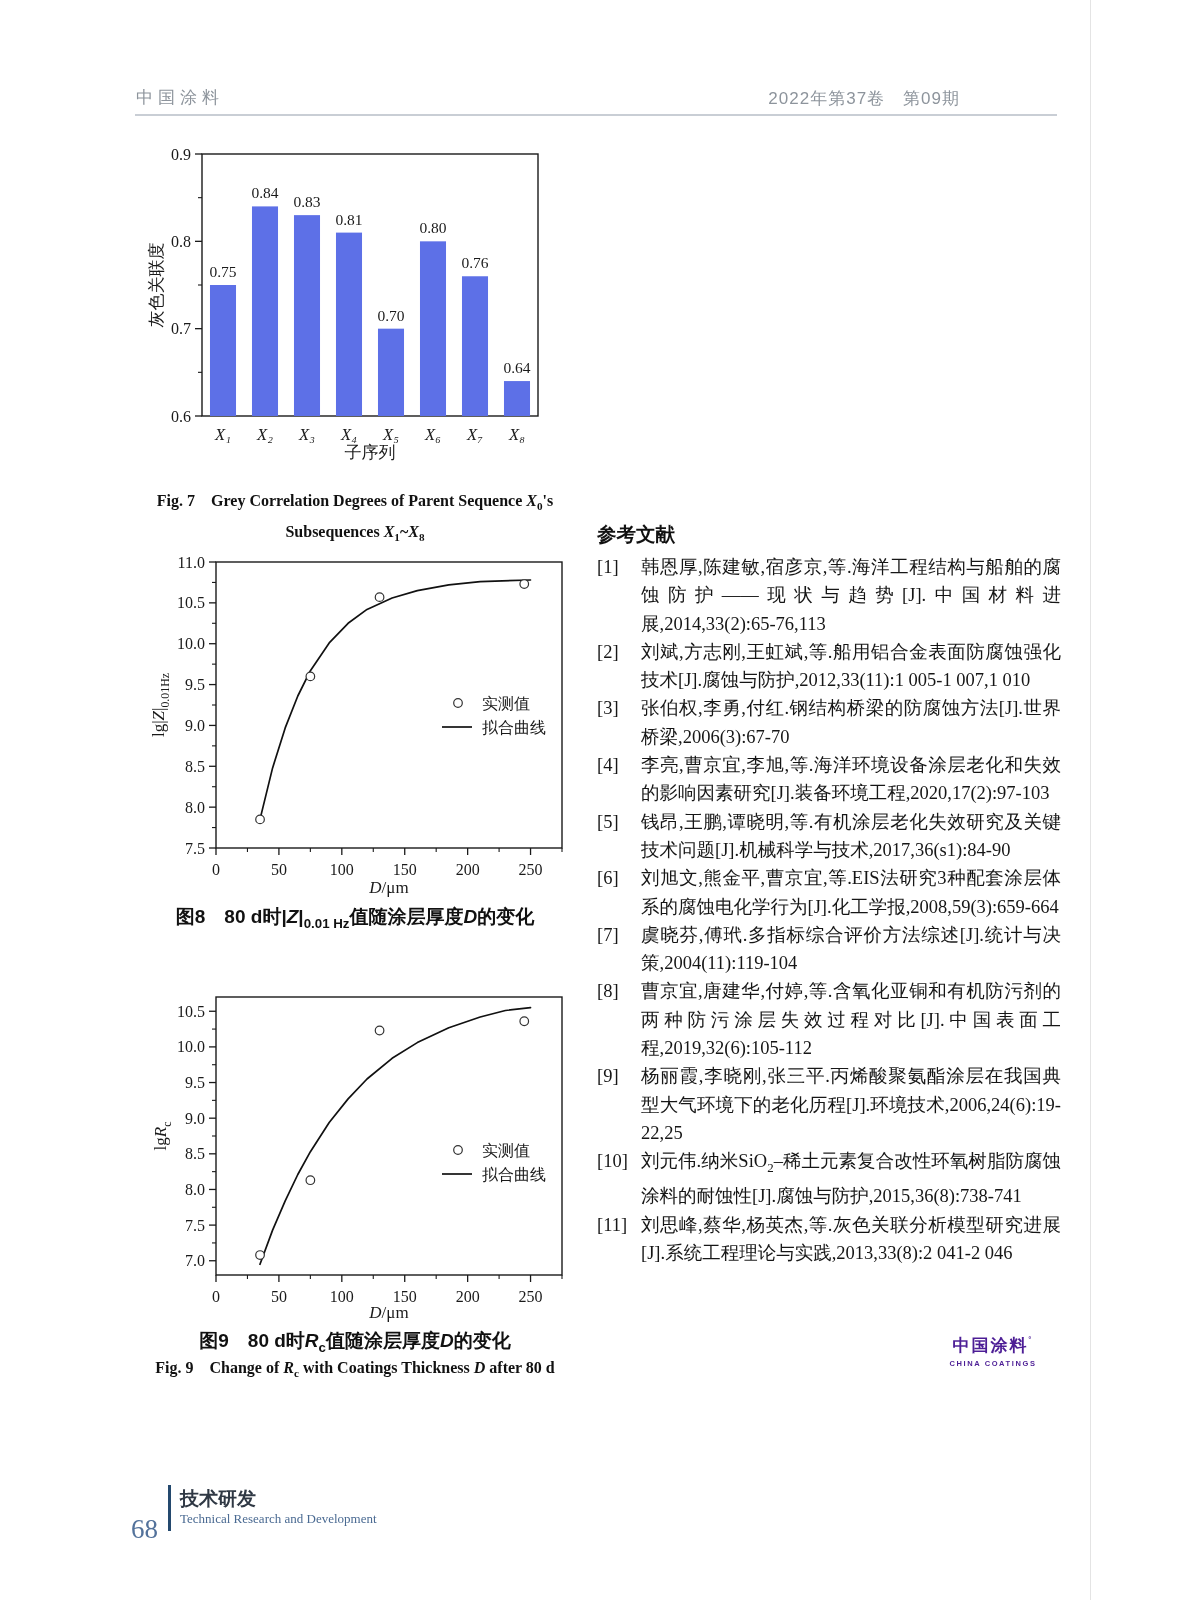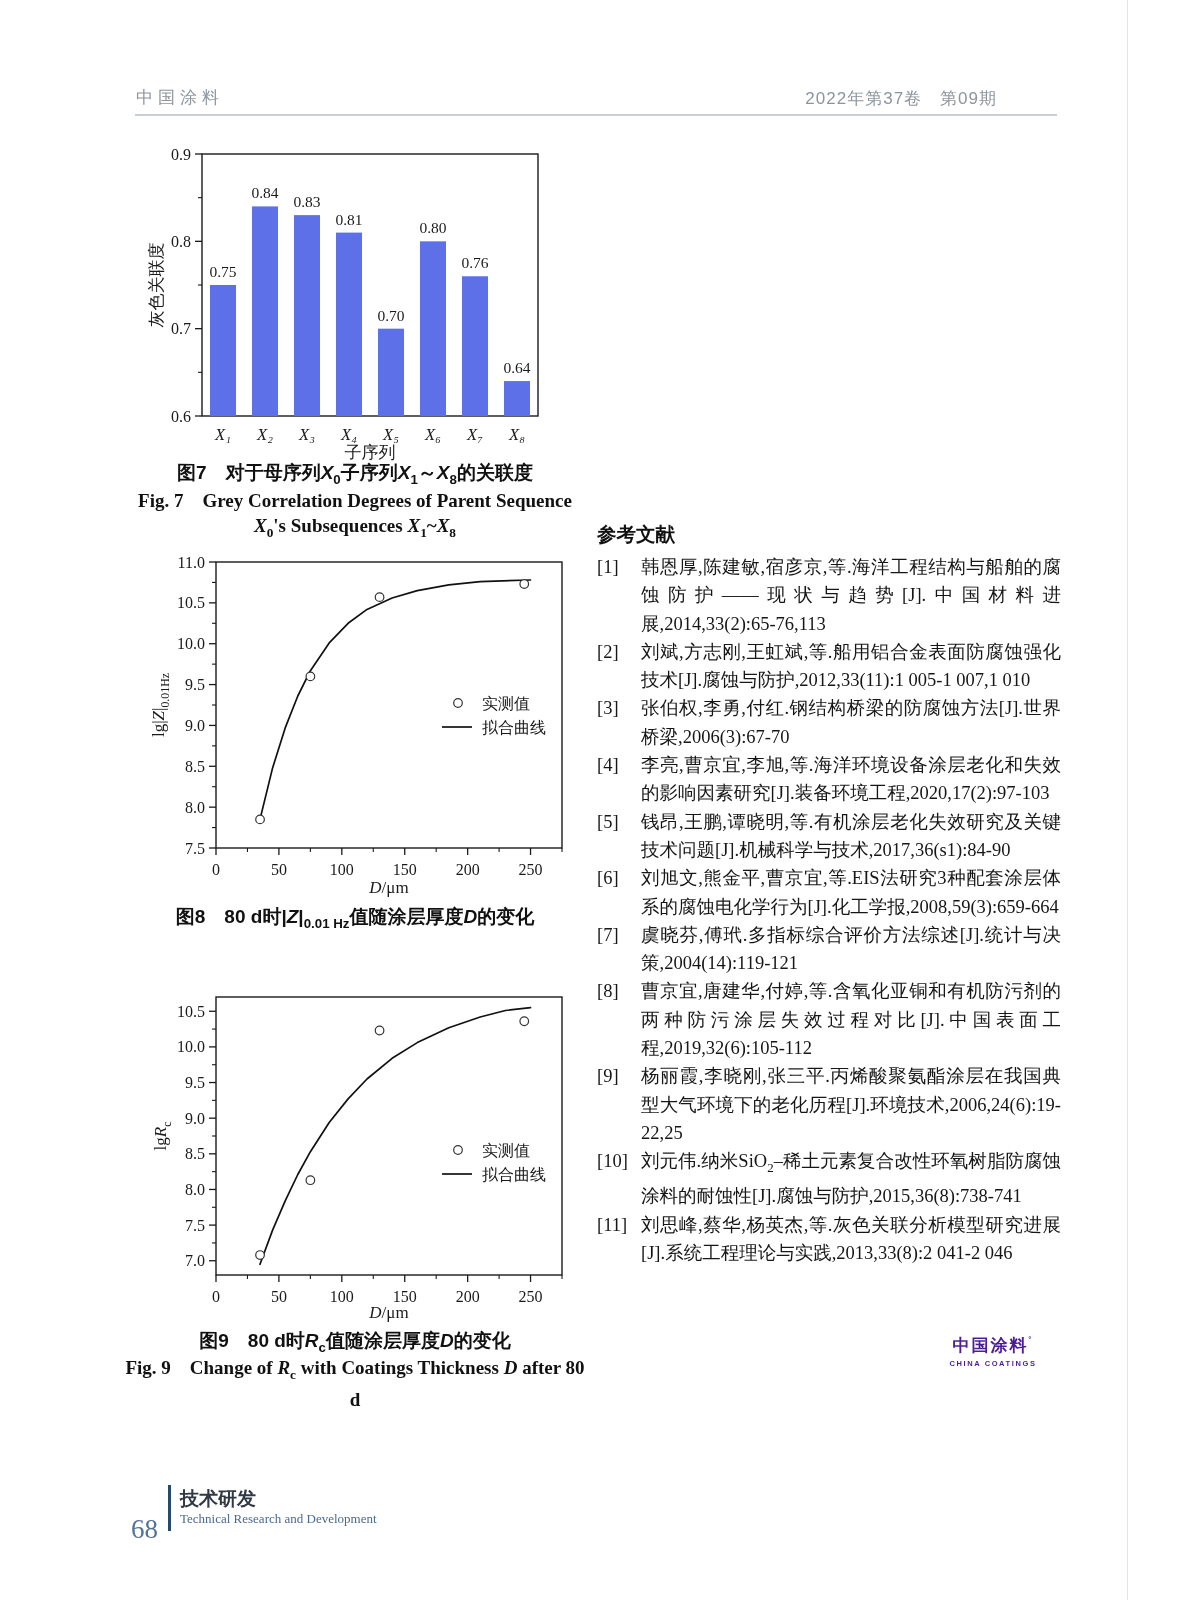--- a/index.html
+++ b/index.html
@@ -1,27 +1,27 @@
 <!DOCTYPE html>
 <html><head>
 <meta charset="utf-8">
 <style>
   html,body{margin:0;padding:0;background:#ffffff;}
   .page{position:relative;width:1090px;height:1600px;background:#fff;overflow:hidden;
-        font-family:"Liberation Serif",serif;color:#1a1a1a;outline:1px solid #e4e4e4;padding-left:37px;}
+        font-family:"Liberation Serif",serif;color:#1a1a1a;outline:1px solid #e4e4e4;}
   
   .hdr-journal{position:absolute;left:136px;top:86px;font-size:17px;letter-spacing:5px;color:#8d949c;font-family:"Liberation Sans",sans-serif;}
   .hdr-issue{position:absolute;right:130px;top:87px;font-size:17px;letter-spacing:1px;color:#8d949c;font-family:"Liberation Sans",sans-serif;}
   .hdr-rule{position:absolute;left:135px;top:114px;width:922px;height:2px;background:#c9ced5;}
   
   .chart-host{position:absolute;}
   .chart-host svg{display:block;}
   
   .cap-zh{position:absolute;text-align:center;font-family:"Liberation Sans",sans-serif;font-weight:bold;font-size:19px;color:#111;}
-  .cap-en{position:absolute;text-align:center;font-family:"Liberation Serif",serif;font-weight:bold;font-size:19px;line-height:25px;color:#111;}
+  .cap-en{position:absolute;text-align:center;font-family:"Liberation Serif",serif;font-weight:bold;font-size:16px;line-height:25px;color:#111;}
   
   .paragraph{position:absolute;left:597px;top:148px;width:464px;font-size:19px;line-height:28.8px;text-align:justify;color:#161616;}
   .refs-title{position:absolute;left:597px;top:521px;width:464px;font-family:"Liberation Sans",sans-serif;font-weight:bold;font-size:19.5px;color:#111;}
   .ref-list{position:absolute;left:597px;top:553px;width:464px;font-size:18.5px;color:#161616;}
   .ref{display:flex;line-height:28.3px;}
   .ref-num{flex:0 0 44px;}
   .ref-text{flex:1;text-align:justify;}
   sub{font-size:70%;}
   
   .logo{position:absolute;left:938px;top:1334px;width:110px;text-align:center;color:#4c1d95;}
@@ -82,21 +82,20 @@
           <rect x="315.98" y="134.26666666666668" width="26.04" height="139.73333333333332" fill="#5d70e7"></rect>
           <text x="329" y="126.26666666666668" text-anchor="middle" font-size="15.5">0.76</text>
           <text x="329" y="298" text-anchor="middle" font-size="16.5" font-style="italic">X₇</text>
           <rect x="357.98" y="239.06666666666663" width="26.04" height="34.933333333333366" fill="#5d70e7"></rect>
           <text x="371" y="231.06666666666663" text-anchor="middle" font-size="15.5">0.64</text>
           <text x="371" y="298" text-anchor="middle" font-size="16.5" font-style="italic">X₈</text>
         </g>
       </svg>
     </div>
 
-  <div class="cap-zh" style="left:130px;top:460px;width:450px;">图7　对于母序列<i>X</i><sub>0</sub>子序列<i>X</i><sub>1</sub>～<i>X</i><sub>8</sub>的关联度</div>
   <div class="cap-en" style="left:128px;top:488px;width:454px;">Fig. 7　Grey Correlation Degrees of Parent Sequence <i>X</i><sub>0</sub>'s Subsequences <i>X</i><sub>1</sub>~<i>X</i><sub>8</sub></div>
 
   <div id="fig8-chart" class="chart-host" style="left:146px;top:546px;width:424px;height:356px;">
       <svg viewBox="0 0 424 356" width="100%" height="100%">
         <g font-family="&quot;Liberation Serif&quot;,serif" fill="#1a1a1a">
           <rect x="70" y="16" width="346" height="286" fill="none" stroke="#1a1a1a" stroke-width="1.4"></rect>
           <line x1="70" y1="302" x2="63" y2="302" stroke="#1a1a1a" stroke-width="1.3"></line>
           <text x="59" y="307.5" text-anchor="end" font-size="16">7.5</text>
           <line x1="70" y1="261.14285714285717" x2="63" y2="261.14285714285717" stroke="#1a1a1a" stroke-width="1.3"></line>
           <text x="59" y="266.64285714285717" text-anchor="end" font-size="16">8.0</text>
@@ -240,21 +239,21 @@
       <div class="ref">
         <span class="ref-num">[5]</span>
         <span class="ref-text">钱昂,王鹏,谭晓明,等.有机涂层老化失效研究及关键技术问题[J].机械科学与技术,2017,36(s1):84-90</span>
       </div>
       <div class="ref">
         <span class="ref-num">[6]</span>
         <span class="ref-text">刘旭文,熊金平,曹京宜,等.EIS法研究3种配套涂层体系的腐蚀电化学行为[J].化工学报,2008,59(3):659-664</span>
       </div>
       <div class="ref">
         <span class="ref-num">[7]</span>
-        <span class="ref-text">虞晓芬,傅玳.多指标综合评价方法综述[J].统计与决策,2004(14):119-121</span>
+        <span class="ref-text">虞晓芬,傅玳.多指标综合评价方法综述[J].统计与决策,2004(11):119-104</span>
       </div>
       <div class="ref">
         <span class="ref-num">[8]</span>
         <span class="ref-text">曹京宜,唐建华,付婷,等.含氧化亚铜和有机防污剂的两种防污涂层失效过程对比[J].中国表面工程,2019,32(6):105-112</span>
       </div>
       <div class="ref">
         <span class="ref-num">[9]</span>
         <span class="ref-text">杨丽霞,李晓刚,张三平.丙烯酸聚氨酯涂层在我国典型大气环境下的老化历程[J].环境技术,2006,24(6):19-22,25</span>
       </div>
       <div class="ref">

